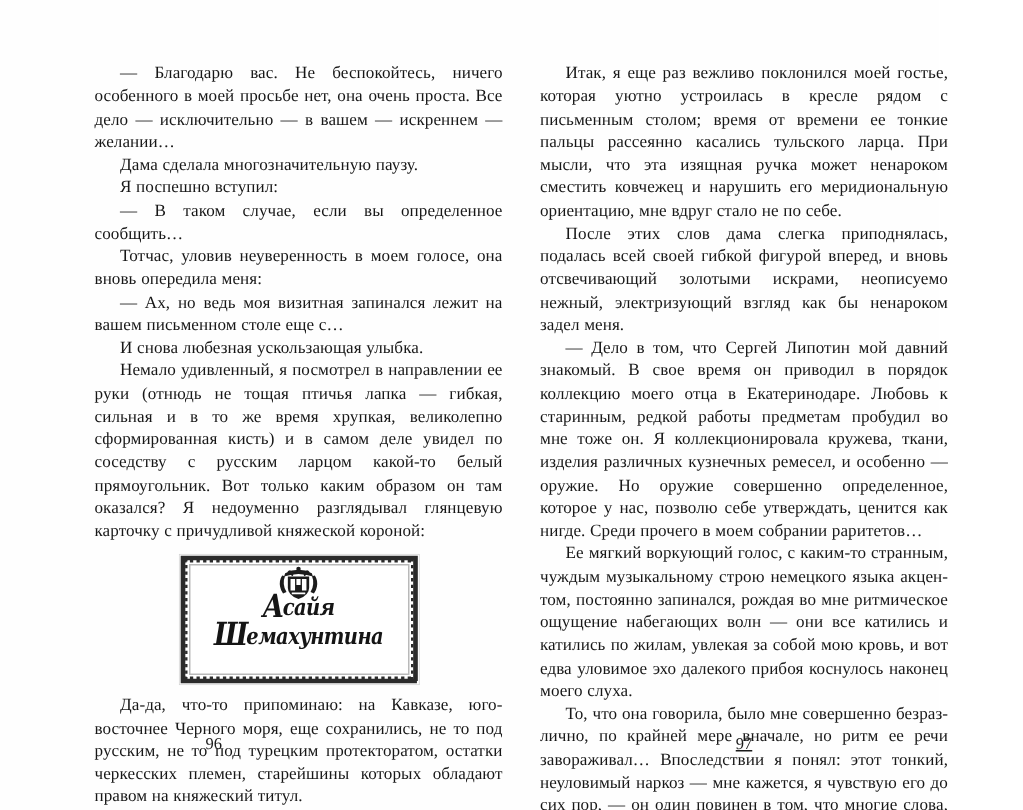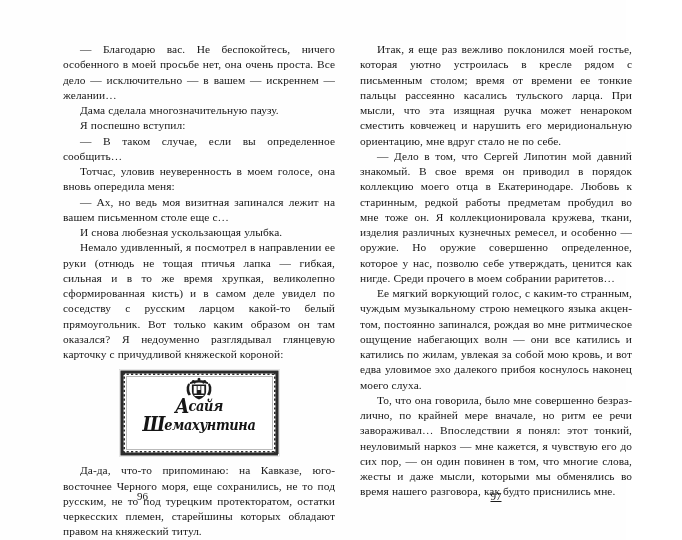--- a/index.html
+++ b/index.html
@@ -180,20 +180,21 @@
 
       <p class="para">Да-да, что-то припоминаю: на Кавказе, юго-восточнее Черного моря, еще сохранились, не то под русским, не то под турецким протекторатом, остатки черкесских пле­мен, старейшины которых обладают правом на княже­ский титул.</p>
       <p class="para">Лицо княгини с характерными восточноарийскими чертами было той ни с чем не сравнимой строгой чеканки, которая напоминает одновременно греческие и персид­ские идеалы женской красоты.</p>
     </div>
     <div class="folio">96</div>
   </div>
 
   <div class="page page-right">
     <div class="col">
       <p class="para">Итак, я еще раз вежливо поклонился моей гостье, кото­рая уютно устроилась в кресле рядом с письменным сто­лом; время от времени ее тонкие пальцы рассеянно каса­лись тульского ларца. При мысли, что эта изящная ручка может ненароком сместить ковчежец и нарушить его ме­ридиональную ориентацию, мне вдруг стало не по себе.</p>
+      <p class="para">После этих слов дама слегка приподнялась, подалась всей своей гибкой фигурой вперед, и вновь отсвечиваю­щий золотыми искрами, неописуемо нежный, электризу­ющий взгляд как бы ненароком задел меня.</p>
       <p class="para">— Дело в том, что Сергей Липотин мой давний знако­мый. В свое время он приводил в порядок коллекцию мо­его отца в Екатеринодаре. Любовь к старинным, редкой работы предметам пробудил во мне тоже он. Я коллекци­онировала кружева, ткани, изделия различных кузнеч­ных ремесел, и особенно — оружие. Но оружие совершен­но определенное, которое у нас, позволю себе утверждать, ценится как нигде. Среди прочего в моем собрании рари­тетов…</p>
       <p class="para">Ее мягкий воркующий голос, с каким-то странным, чуждым музыкальному строю немецкого языка акцен­том, постоянно запинался, рождая во мне ритмическое ощущение набегающих волн — они все катились и кати­лись по жилам, увлекая за собой мою кровь, и вот едва уловимое эхо далекого прибоя коснулось наконец моего слуха.</p>
       <p class="para">То, что она говорила, было мне совершенно безраз­лично, по крайней мере вначале, но ритм ее речи завора­живал… Впоследствии я понял: этот тонкий, неуловимый наркоз — мне кажется, я чувствую его до сих пор, — он один повинен в том, что многие слова, жесты и даже мыс­ли, которыми мы обменялись во время нашего разговора, как будто приснились мне.</p>
 
     </div>
     <div class="folio">97</div>
   </div>
 
 </div>
 

